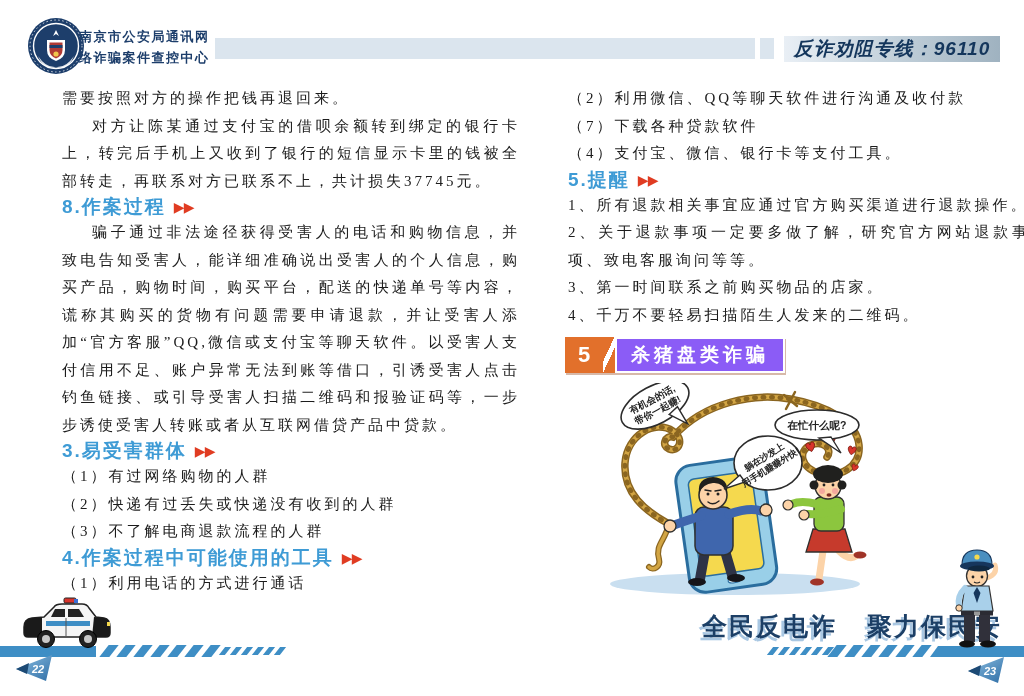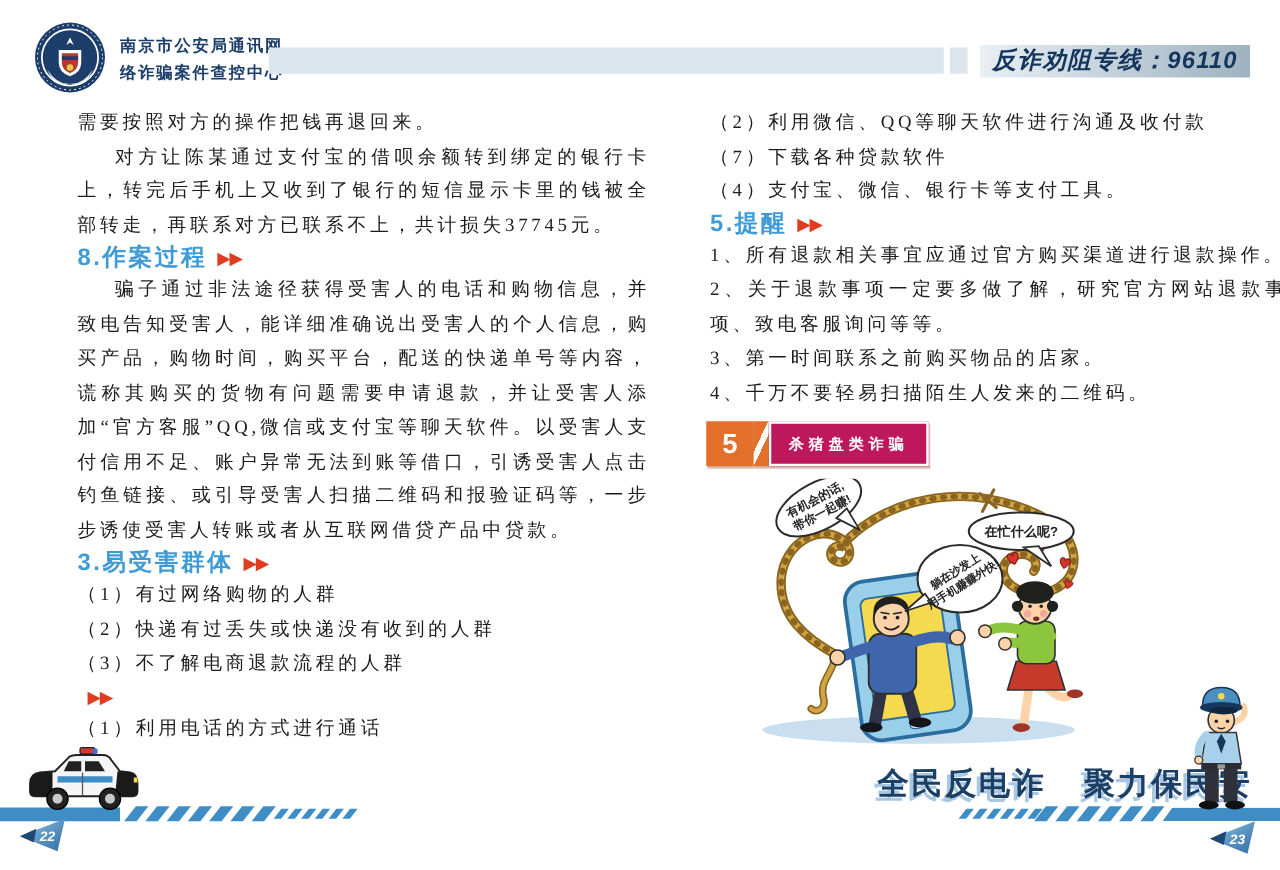--- a/index.html
+++ b/index.html
@@ -3,21 +3,21 @@
 <meta charset="utf-8">
 <style>
   * { margin:0; padding:0; box-sizing:border-box; }
   html,body { background:#888; }
   .sheet {
     position:relative; width:1024px; height:696px; background:#ffffff;
     overflow:hidden; font-family:"Liberation Sans", sans-serif; margin:0 auto;
   }
   
   .logo-badge { position:absolute; left:26px; top:16px; }
-  .logo-text { position:absolute; left:96px; top:26px; color:#1d3e6b;
+  .logo-text { position:absolute; left:79px; top:26px; color:#1d3e6b;
     font-size:13px; line-height:21px; letter-spacing:1.5px; font-weight:600; }
   .band-light { position:absolute; left:215px; top:38px; width:540px; height:21px; background:#dbe5ee; }
   .band-chip  { position:absolute; left:760px; top:38px; width:14px; height:21px; background:#dbe5ee; }
   .band-right { position:absolute; left:784px; top:36px; width:216px; height:26px;
     background:linear-gradient(90deg,#e9eff5 0%,#c3d1db 50%,#9fb2c0 100%);
     color:#14365c; font-weight:bold; font-style:italic; font-size:19px;
     line-height:26px; text-align:center; letter-spacing:1px; }
   
   .col { position:absolute; top:85px; color:#1c1c1c;
     font-family:"Liberation Serif","DejaVu Serif",serif;
@@ -31,21 +31,21 @@
     margin:1px 0; text-indent:0; display:flex; align-items:flex-end; }
   .arrows { color:#e03c22; font-size:14px; letter-spacing:-1px; margin-left:8px;
     font-family:"DejaVu Sans",sans-serif; }
   
   .banner { position:absolute; left:565px; top:337px; height:36px; display:flex;
     filter:drop-shadow(1px 2px 0 rgba(140,55,10,.35)); }
   .banner-num { width:38px; background:#e2702b; color:#fff; font-weight:bold;
     font-size:22px; line-height:36px; text-align:center; }
   .banner-slash { width:12px;
     background:linear-gradient(115deg,#e2702b 40%,#ffffff 40%,#ffffff 58%,#e2702b 58%); }
-  .banner-title { background:#be185d; color:#fff; font-weight:bold; font-size:12px;
+  .banner-title { background:#8b5cf6; color:#fff; font-weight:bold; font-size:19px;
     line-height:36px; padding:0 16px; letter-spacing:4px; box-shadow:inset 0 0 0 2px #fff; }
   
   .cartoon { position:absolute; left:585px; top:383px; }
   
   .slogan { position:absolute; left:702px; top:610px; color:#1c3f66; font-weight:bold;
     font-size:25px; letter-spacing:2px; text-shadow:-3px 3px 0 #a9c7e2; white-space:nowrap; }
   .slogan .gap { display:inline-block; width:30px; }
   .bar { position:absolute; top:646px; height:11px; background:#3e8ec5; }
   .bar-left  { left:0; width:96px; }
   .bar-right { left:930px; width:94px; clip-path:polygon(8px 0,100% 0,100% 100%,0 100%); }
@@ -95,20 +95,21 @@
     </div>
     <p class="indent">骗子通过非法途径获得受害人的电话和购物信息，并致电告知受害人，能详细准确说出受害人的个人信息，购买产品，购物时间，购买平台，配送的快递单号等内容，谎称其购买的货物有问题需要申请退款，并让受害人添加“官方客服”QQ,微信或支付宝等聊天软件。以受害人支付信用不足、账户异常无法到账等借口，引诱受害人点击钓鱼链接、或引导受害人扫描二维码和报验证码等，一步步诱使受害人转账或者从互联网借贷产品中贷款。</p>
     <div class="sec-title">
       <span>3.易受害群体</span>
       <span class="arrows">▶▶</span>
     </div>
     <p>（1）有过网络购物的人群</p>
     <p>（2）快递有过丢失或快递没有收到的人群</p>
     <p>（3）不了解电商退款流程的人群</p>
     <div class="sec-title">
+      <span>4.作案过程中可能使用的工具</span>
       <span class="arrows">▶▶</span>
     </div>
     <p>（1）利用电话的方式进行通话</p>
   </div>
 
   <div class="col col-right">
     <p>（2）利用微信、QQ等聊天软件进行沟通及收付款</p>
     <p>（7）下载各种贷款软件</p>
     <p>（4）支付宝、微信、银行卡等支付工具。</p>
     <div class="sec-title">

